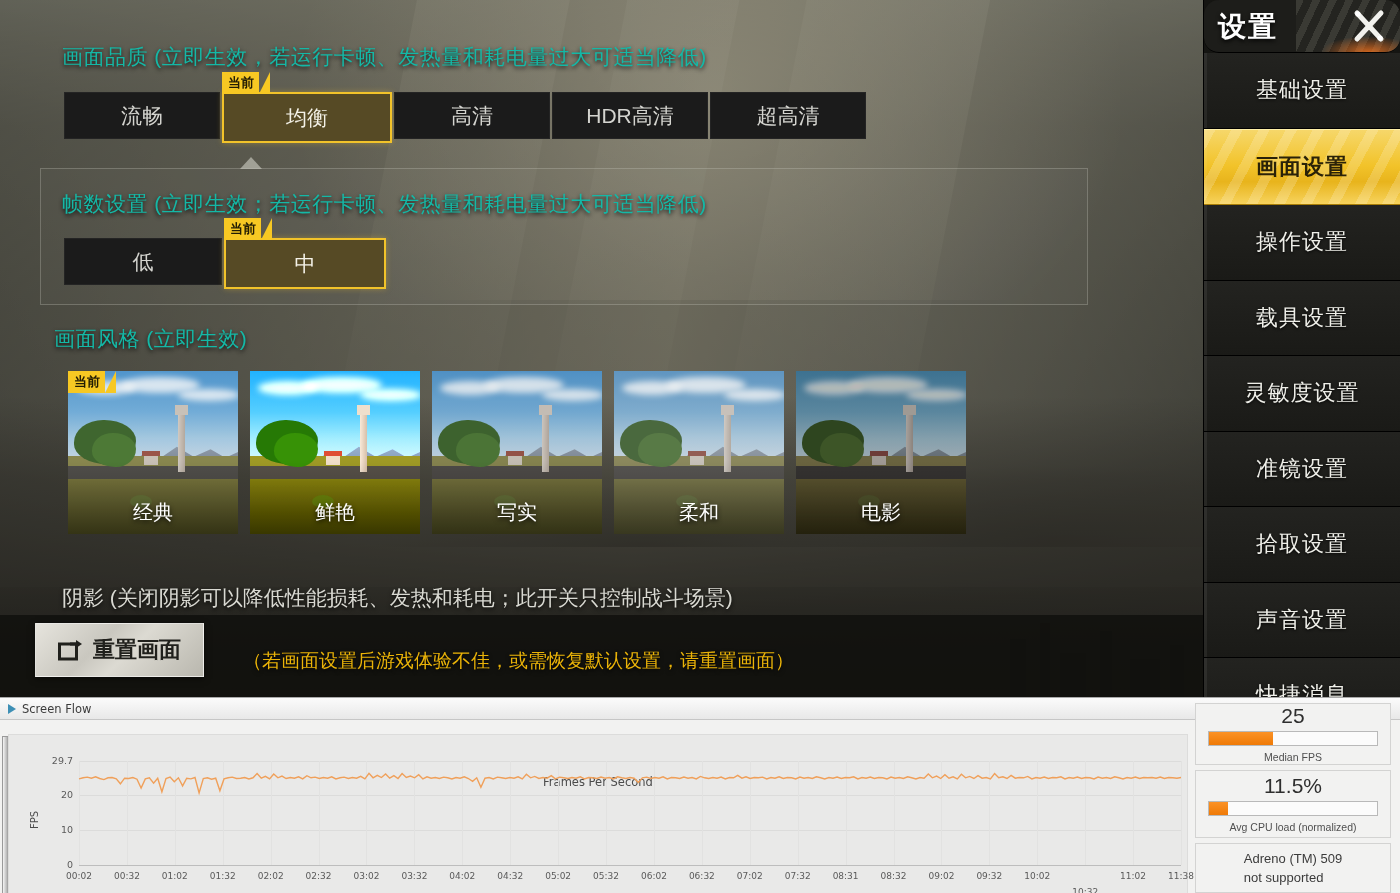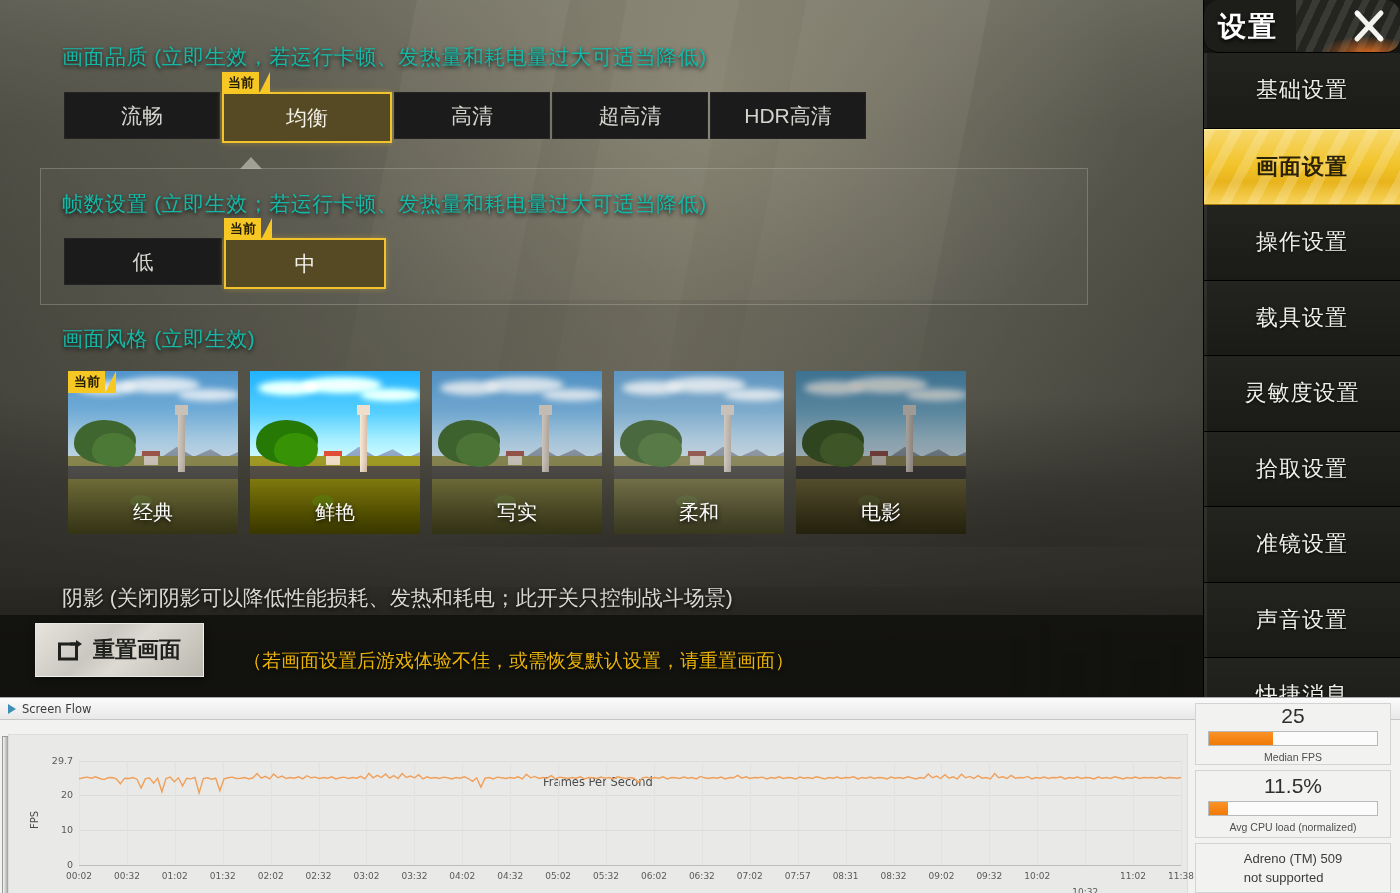--- a/index.html
+++ b/index.html
@@ -256,42 +256,42 @@
       <span>流畅</span>
     </div>
     <div class="opt sel" style="min-width:118px;">
       <span class="cur-tag">当前</span>
       <span>均衡</span>
     </div>
     <div class="opt">
       <span>高清</span>
     </div>
     <div class="opt">
+      <span>HDR高清</span>
+    </div>
+    <div class="opt">
       <span>超高清</span>
-    </div>
-    <div class="opt">
-      <span>HDR高清</span>
     </div>
   </div>
 
   <div class="panel-arrow" style="left:240px;top:157px;"></div>
   <div class="panel-box" style="left:40px;top:168px;width:1046px;height:135px;"></div>
   <div class="sect-title" style="left:62px;top:190px;">帧数设置 (立即生效；若运行卡顿、发热量和耗电量过大可适当降低)</div>
 
   <div class="optrow" style="left:64px;top:238px;">
     <div class="opt" style="min-width:110px;">
       <span>低</span>
     </div>
     <div class="opt sel" style="min-width:110px;">
       <span class="cur-tag">当前</span>
       <span>中</span>
     </div>
   </div>
 
-  <div class="sect-title" style="left:62px;top:325px;">画面风格 (立即生效)</div>
+  <div class="sect-title" style="left:54px;top:325px;">画面风格 (立即生效)</div>
 
   <div class="thumbs" style="left:68px;top:371px;">
 
     <div class="thumb classic sel">
       <div class="scene">
         <div class="sky"></div>
         <div class="cloud" style="left:8px;top:10px;width:60px;height:14px;"></div>
         <div class="cloud" style="left:52px;top:6px;width:80px;height:16px;"></div>
         <div class="cloud" style="left:110px;top:18px;width:62px;height:12px;"></div>
         <div class="mtns"></div>
@@ -439,24 +439,24 @@
       <div class="sb-item">
         <span>操作设置</span>
       </div>
       <div class="sb-item">
         <span>载具设置</span>
       </div>
       <div class="sb-item">
         <span>灵敏度设置</span>
       </div>
       <div class="sb-item">
+        <span>准镜设置</span>
+      </div>
+      <div class="sb-item">
         <span>拾取设置</span>
-      </div>
-      <div class="sb-item">
-        <span>准镜设置</span>
       </div>
       <div class="sb-item">
         <span>声音设置</span>
       </div>
       <div class="sb-item">
         <span>快捷消息</span>
       </div>
     </div>
 </div>
 
@@ -505,21 +505,21 @@
           <div class="xtick" style="left: 527.13px; top: 136px;">05:02</div>
           <div class="vgrid" style="left: 597.043px; top: 26px; height: 104px;"></div>
           <div class="xtick" style="left: 575.043px; top: 136px;">05:32</div>
           <div class="vgrid" style="left: 644.957px; top: 26px; height: 104px;"></div>
           <div class="xtick" style="left: 622.957px; top: 136px;">06:02</div>
           <div class="vgrid" style="left: 692.87px; top: 26px; height: 104px;"></div>
           <div class="xtick" style="left: 670.87px; top: 136px;">06:32</div>
           <div class="vgrid" style="left: 740.783px; top: 26px; height: 104px;"></div>
           <div class="xtick" style="left: 718.783px; top: 136px;">07:02</div>
           <div class="vgrid" style="left: 788.696px; top: 26px; height: 104px;"></div>
-          <div class="xtick" style="left: 766.696px; top: 136px;">07:57</div>
+          <div class="xtick" style="left: 766.696px; top: 136px;">07:32</div>
           <div class="vgrid" style="left: 836.609px; top: 26px; height: 104px;"></div>
           <div class="xtick" style="left: 814.609px; top: 136px;">08:31</div>
           <div class="vgrid" style="left: 884.522px; top: 26px; height: 104px;"></div>
           <div class="xtick" style="left: 862.522px; top: 136px;">08:32</div>
           <div class="vgrid" style="left: 932.435px; top: 26px; height: 104px;"></div>
           <div class="xtick" style="left: 910.435px; top: 136px;">09:02</div>
           <div class="vgrid" style="left: 980.348px; top: 26px; height: 104px;"></div>
           <div class="xtick" style="left: 958.348px; top: 136px;">09:32</div>
           <div class="vgrid" style="left: 1028.26px; top: 26px; height: 104px;"></div>
           <div class="xtick" style="left: 1006.26px; top: 136px;">10:02</div>

